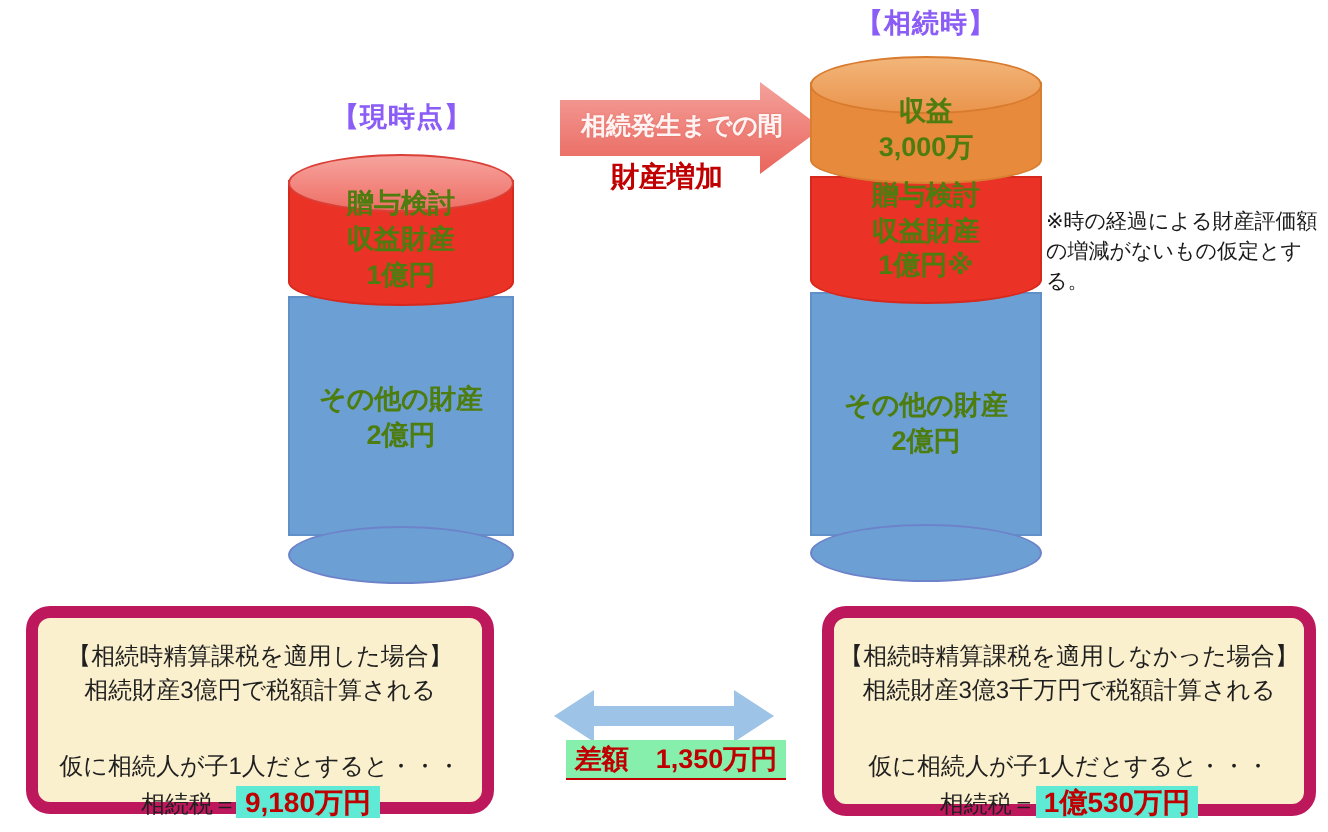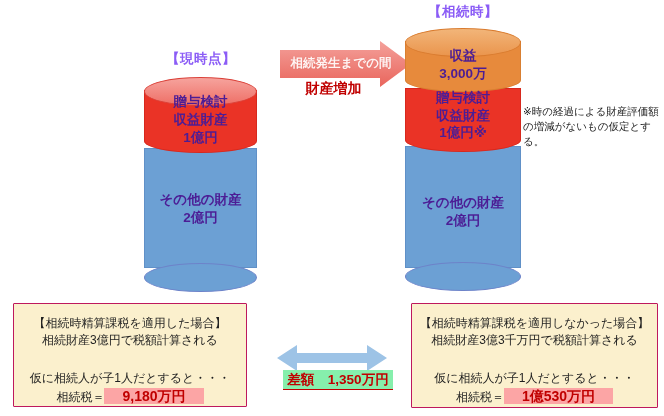--- a/index.html
+++ b/index.html
@@ -47,21 +47,21 @@
   .cyl-inherit .sb-orange { top:13px;  height:51px; z-index:4; }
   .cyl-inherit .sb-red    { top:60px;  height:64px; z-index:3; }
   .cyl-inherit .sb-blue   { top:118px; height:122px; z-index:1; }
   .cyl-inherit .el-bot    { top:234px; height:27px; z-index:1; }
   .cyl-inherit .lbl-orange{ top:19px;  z-index:6; }
   .cyl-inherit .lbl-red   { top:61px;  z-index:6; line-height:17.5px; }
   .cyl-inherit .lbl-blue  { top:166px; z-index:6; }
 
   .seg-label {
     position:absolute; left:0; right:0; text-align:center;
-    color:#4c1d95; font-weight:bold; font-size:13.5px; line-height:18px;
+    color:#4d7c0f; font-weight:bold; font-size:13.5px; line-height:18px;
     white-space:nowrap;
   }
 
   
   .transition { position:absolute; left:280px; top:41px; width:131px; height:46px; }
   .transition svg { position:absolute; left:0; top:0; }
   .arrow-label {
     position:absolute; left:-3px; top:14px; width:128px; text-align:center;
     color:#FFF4F3; font-weight:bold; font-size:12.5px; white-space:nowrap;
     text-shadow:0 0 1px rgba(200,70,60,.4);
@@ -72,31 +72,31 @@
   }
 
   
   .note {
     position:absolute; left:523px; top:104px; width:142px;
     font-size:10.5px; line-height:15px; color:#1a1a1a;
   }
 
   
   .info-box {
-    position:absolute; background:#FBF0CD; border:1px solid #be185d;
-    border-radius:1px; text-align:center; color:#1f1f1f;
+    position:absolute; background:#FBF0CD; border:6px solid #be185d;
+    border-radius:12px; text-align:center; color:#1f1f1f;
     font-size:12px; line-height:17px; padding-top:11px; box-sizing:border-box;
   }
   .box-left  { left:13px;  top:303px; width:234px; height:104px; }
   .box-right { left:411px; top:303px; width:247px; height:105px; }
   .box-gap { height:21px; }
   .tax-line { margin-top:1px; }
   .tax-value {
     color:#C00000; font-weight:bold; font-size:14px;
-    background:#fca5a5; padding:0 18px;
+    background:#5eead4; padding:0 4px;
   }
 
   
   .diff-arrow { position:absolute; left:277px; top:345px; }
   .diff-label {
     position:absolute; left:253px; top:370px; width:170px; text-align:center;
   }
   .diff-label span {
     display:inline-block; color:#C00000; font-weight:bold; font-size:13.5px;
     background:#86efac; padding:1px 4px 0 4px;

